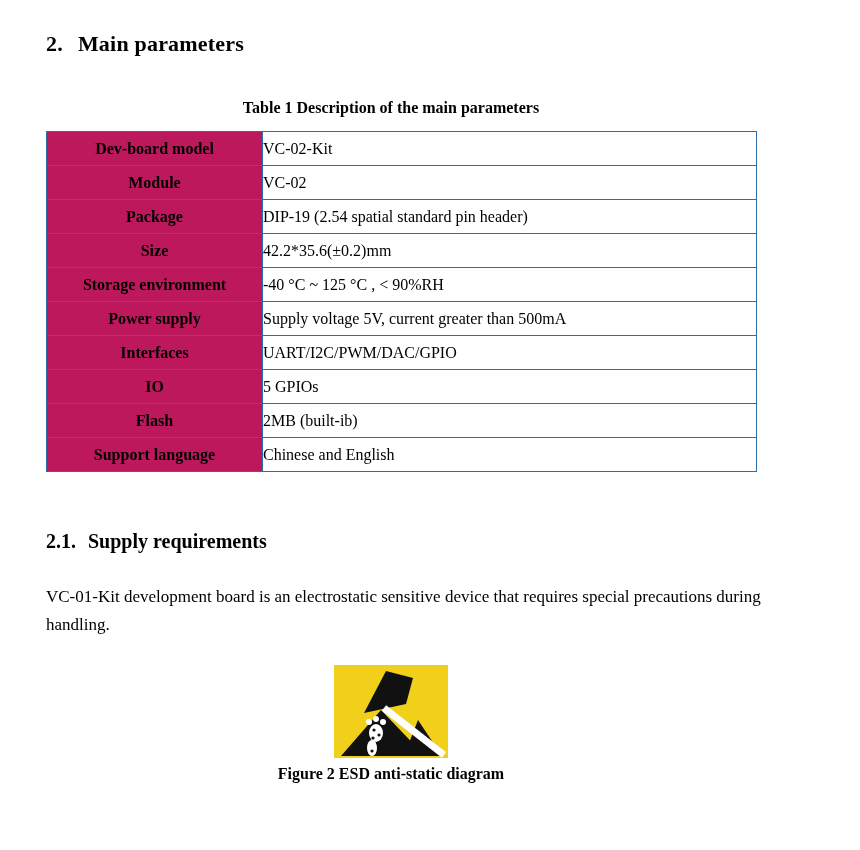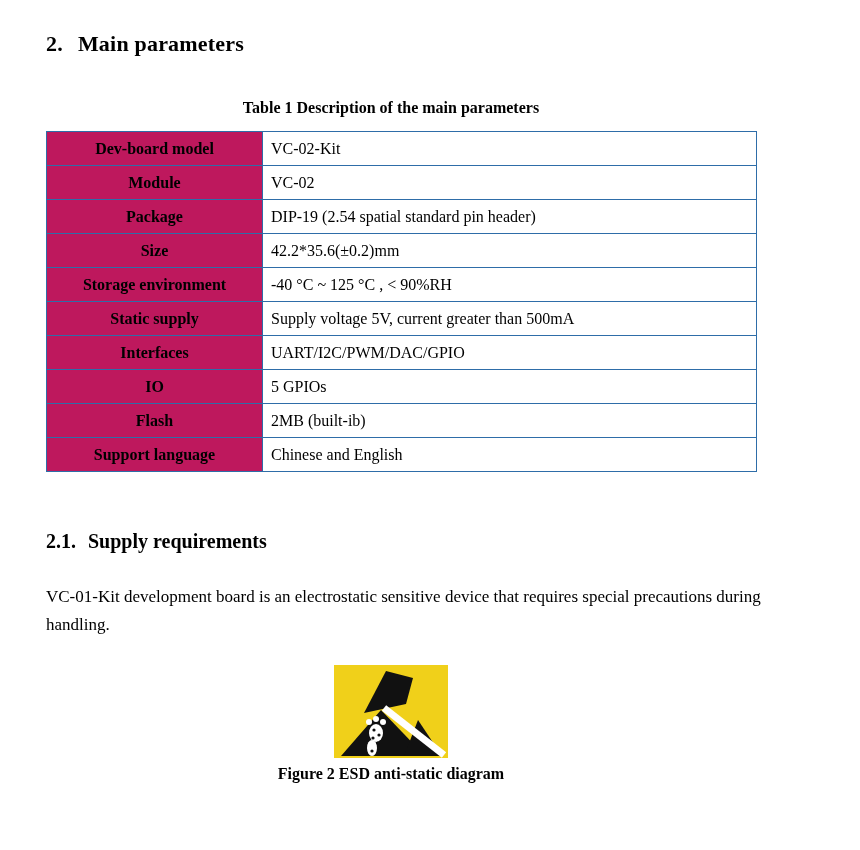--- a/index.html
+++ b/index.html
@@ -43,21 +43,21 @@
     font-size: 16px;
     vertical-align: middle;
   }
   td.lbl {
     width: 216px;
     background: #be185d;
     font-weight: bold;
     font-size: 15px;
     text-align: center;
   }
-  td.val { padding-left: 8px; }
+  td.val { padding-left: 0; }
 
   h2.subsection-heading {
     margin-top: 58px;
     font-size: 20px;
     font-weight: bold;
   }
   h2.subsection-heading .num { margin-right: 12px; margin-top: 40px; }
 
   p.body-text {
     margin-top: 30px;
@@ -102,21 +102,21 @@
         </tr>
         <tr>
           <td class="lbl">Size</td>
           <td class="val">42.2*35.6(±0.2)mm</td>
         </tr>
         <tr>
           <td class="lbl">Storage environment</td>
           <td class="val">-40 °C ~ 125 °C , &lt; 90%RH</td>
         </tr>
         <tr>
-          <td class="lbl">Static supply</td>
+          <td class="lbl">Power supply</td>
           <td class="val">Supply voltage 5V, current greater than 500mA</td>
         </tr>
         <tr>
           <td class="lbl">Interfaces</td>
           <td class="val">UART/I2C/PWM/DAC/GPIO</td>
         </tr>
         <tr>
           <td class="lbl">IO</td>
           <td class="val">5 GPIOs</td>
         </tr>

